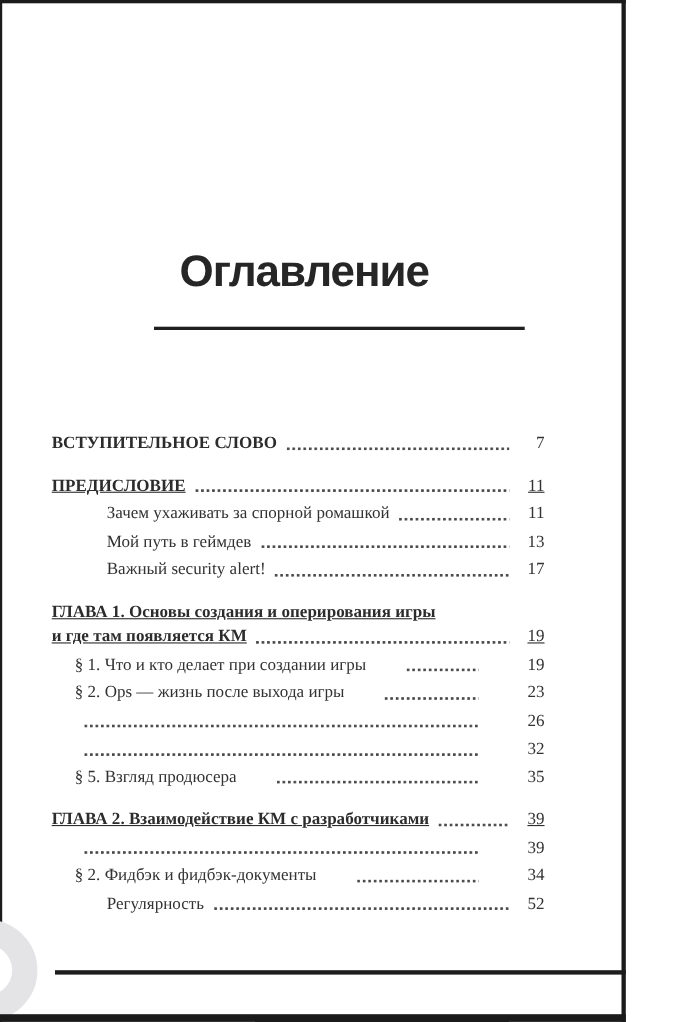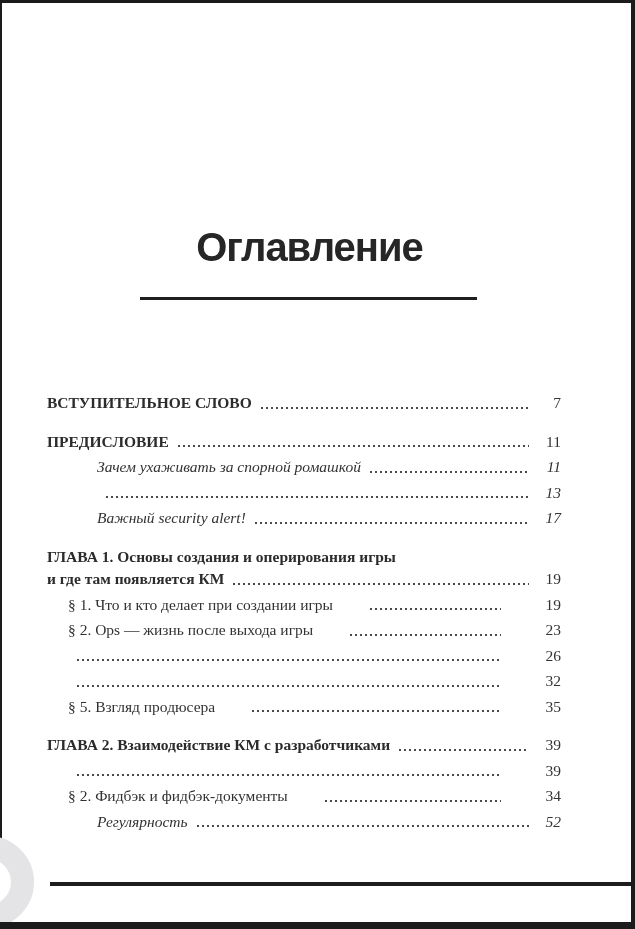--- a/index.html
+++ b/index.html
@@ -1,18 +1,18 @@
 <!DOCTYPE html>
 <html><head>
 <meta charset="utf-8">
 <style>
   html,body { margin:0; padding:0; background:#ffffff; }
   .page {
     position:relative;
-    width:635px; height:929px;
+    width:569px; height:929px;
     background:#ffffff;
     overflow:hidden;
     font-family:"Liberation Serif", serif;
     color:#2f2f2f;
   }
   
   .border-top    { position:absolute; top:0; left:0; right:0; height:3px; background:#1b1b1b; z-index:4; }
   .border-left   { position:absolute; top:0; left:0; bottom:0; width:2px; background:#1b1b1b; z-index:1; }
   .border-right  { position:absolute; top:0; right:0; bottom:0; width:4px; background:#1b1b1b; z-index:4; }
   .border-bottom { position:absolute; left:0; right:0; bottom:0; height:7px; background:#1b1b1b; z-index:4; }
@@ -34,26 +34,26 @@
     position:absolute; top:297px; left:140px; width:337px; height:3px;
     background:#1f1f1f;
   }
 
   
   .toc {
     position:absolute; top:390px; left:47px; right:74px;
     font-size:15.5px;
     color:#323232;
   }
-  .entry.gap { margin-top:13px; }
+  .entry.gap { margin-top:13px;text-decoration:underline; }
   .entry.bold { font-weight:700; color:#2c2c2c; }
   .row { display:flex; align-items:center; line-height:25.5px; }
   .row + .row { margin-top:-3px; }
   .lvl1 .row { padding-left:21px;gap:28px; }
-  .lvl2 .row { padding-left:50px;font-style:italic; }
+  .lvl2 .row { padding-left:50px; }
   .label { white-space:nowrap; }
   .leader {
     flex:1 1 auto;
     align-self:flex-end;
     min-width:12px;
     height:4px;
     margin:0 12px 6px 8px;
     background-image:radial-gradient(circle at 2px 2px, #4a4a4a 1.15px, transparent 1.5px);
     background-size:5px 4px;
     background-repeat:repeat-x;
@@ -110,20 +110,21 @@
       </div>
       <div class="entry lvl2">
         <div class="row">
           <span class="label">Зачем ухаживать за спорной ромашкой</span>
           <span class="leader"></span>
           <span class="pagenum">11</span>
         </div>
       </div>
       <div class="entry lvl2">
         <div class="row">
+          <span class="label">Мой путь в геймдев</span>
           <span class="leader"></span>
           <span class="pagenum">13</span>
         </div>
       </div>
       <div class="entry lvl2">
         <div class="row">
           <span class="label">Важный security alert!</span>
           <span class="leader"></span>
           <span class="pagenum">17</span>
         </div>

